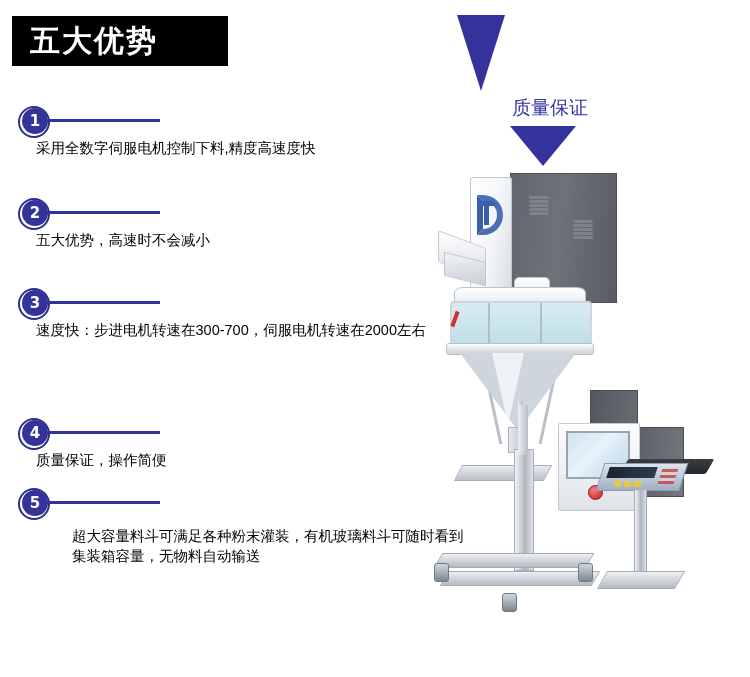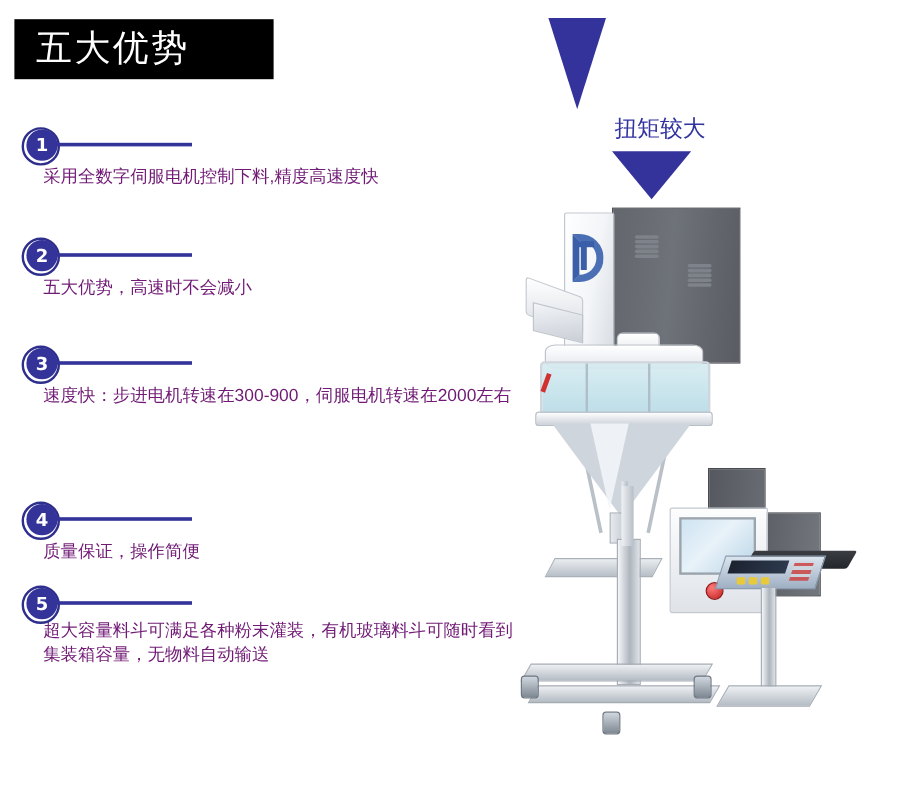--- a/index.html
+++ b/index.html
@@ -9,21 +9,21 @@
     background:#ffffff;
   }
   
   #header-bar{
     position:absolute;left:12px;top:16px;width:216px;height:50px;
     background:#000000;
   }
   #header-title{
     position:absolute;left:30px;top:18px;
     font-size:30px;line-height:46px;color:#ffffff;
-    letter-spacing:2px;font-weight:400;
+    letter-spacing:2px;font-weight:700;
   }
   
   #feature-list{position:absolute;left:0;top:0;width:445px;height:677px;}
   .feature-item{position:absolute;left:0;width:445px;}
   .badge-row{position:absolute;left:18px;top:0;height:32px;width:420px;}
   .badge{
     position:absolute;left:4px;top:2px;width:26px;height:26px;border-radius:50%;
     background:#333399;color:#ffffff;font-size:15px;font-weight:bold;
     text-align:center;line-height:26px;z-index:3;
     font-family:"DejaVu Sans",sans-serif;
@@ -31,21 +31,21 @@
   .badge-ring{
     position:absolute;left:0px;top:0px;width:28px;height:28px;border-radius:50%;
     border:2px solid #2e2e8c;z-index:1;background:transparent;
   }
   .badge-line{
     position:absolute;left:24px;top:13px;width:118px;height:3px;
     background:#333399;z-index:2;
   }
   .feature-text{
     position:absolute;left:36px;top:32px;width:400px;
-    font-size:14.5px;line-height:20px;color:#701a75;
+    font-size:14.5px;line-height:20px;color:#000000;
   }
   
   #funnel{position:absolute;left:450px;top:0px;width:200px;height:170px;}
   #funnel-top-inner{
     position:absolute;left:7px;top:15px;width:0;height:0;
     border-left:24px solid transparent;
     border-right:24px solid transparent;
     border-top:76px solid #33339b;
   }
   #funnel-label{
@@ -174,46 +174,46 @@
     </div>
     <div class="feature-text">五大优势，高速时不会减小</div>
   </div>
 
   <div class="feature-item" style="top:288px;">
     <div class="badge-row">
       <div class="badge-ring"></div>
       <div class="badge">3</div>
       <div class="badge-line"></div>
     </div>
-    <div class="feature-text">速度快：步进电机转速在300-900，伺服电机转速在2000左右</div>
+    <div class="feature-text">速度快：步进电机转速在300-700，伺服电机转速在2000左右</div>
   </div>
 
   <div class="feature-item" style="top:418px;">
     <div class="badge-row">
       <div class="badge-ring"></div>
       <div class="badge">4</div>
       <div class="badge-line"></div>
     </div>
     <div class="feature-text">质量保证，操作简便</div>
   </div>
 
   <div class="feature-item" style="top:488px;">
     <div class="badge-row">
       <div class="badge-ring"></div>
       <div class="badge">5</div>
       <div class="badge-line"></div>
     </div>
-    <div class="feature-text" style="top:28px;">超大容量料斗可满足各种粉末灌装，有机玻璃料斗可随时看到集装箱容量，无物料自动输送</div>
+    <div class="feature-text" style="top:38px;margin-left:36px;">超大容量料斗可满足各种粉末灌装，有机玻璃料斗可随时看到集装箱容量，无物料自动输送</div>
   </div>
 
 </div>
 
 <div id="funnel">
   <div id="funnel-top-inner"></div>
-  <div id="funnel-label">扭矩较大</div>
+  <div id="funnel-label">质量保证</div>
   <div id="funnel-tip"></div>
 </div>
 
 <div id="machine">
 
   <div class="mpart m-grey-panel">
     <div class="vent" style="left:18px;top:22px;"></div>
     <div class="vent" style="left:62px;top:46px;"></div>
   </div>
 

